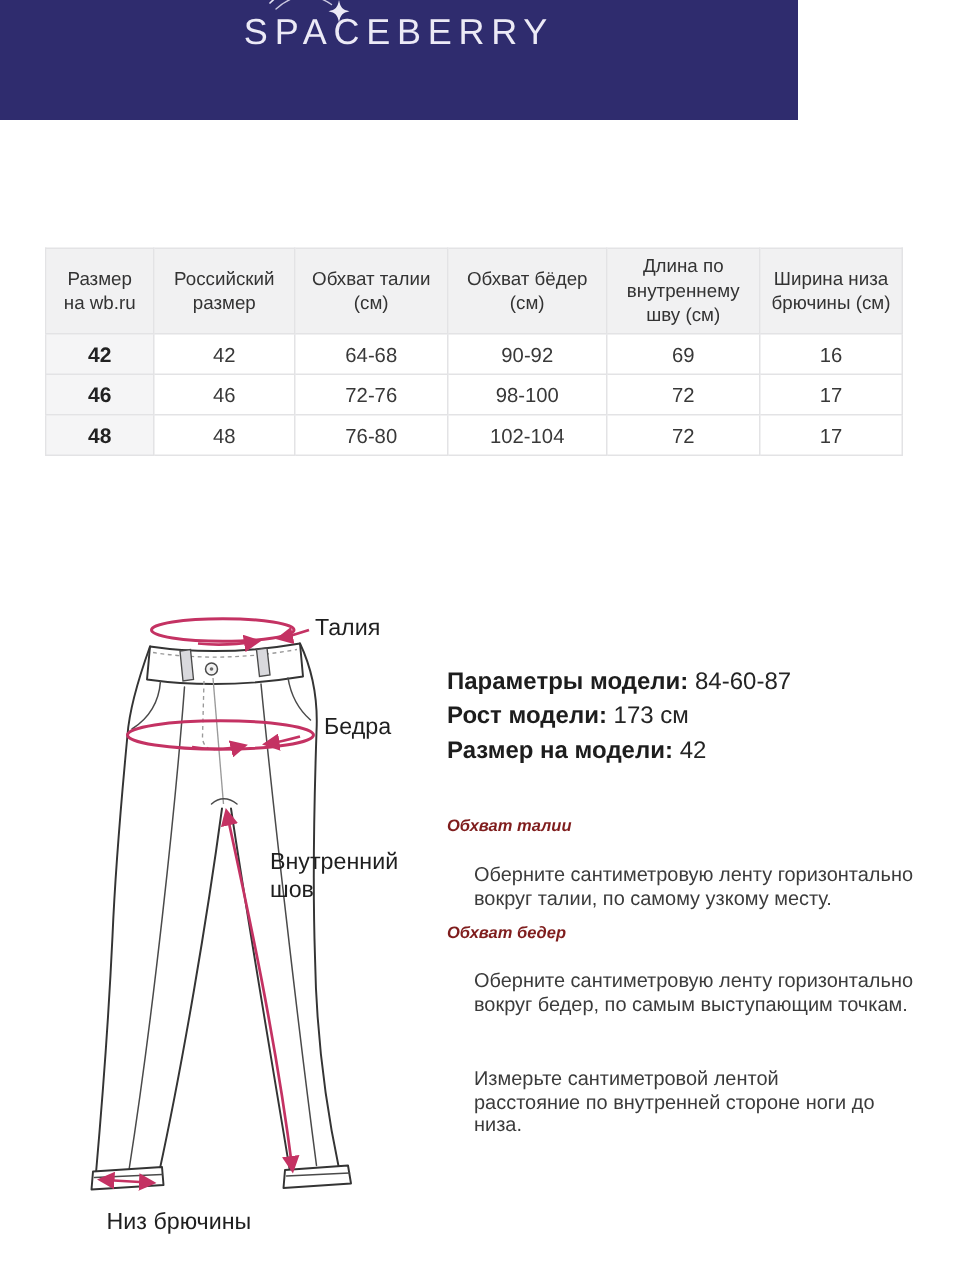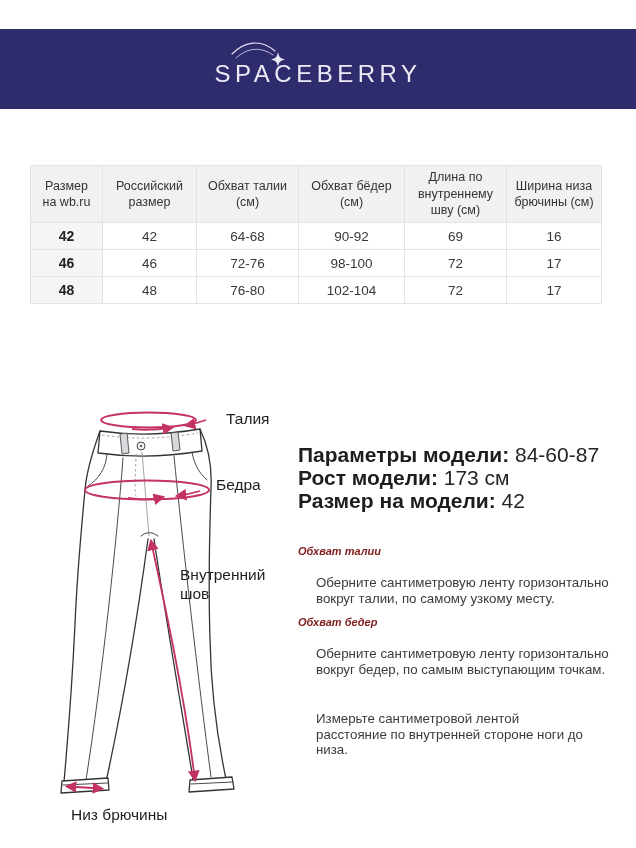--- a/index.html
+++ b/index.html
@@ -2,23 +2,23 @@
 <html style="--navy: #2f2c6e; --accent: #c43263;"><head>
 <meta charset="utf-8">
 <style>
   html,body{margin:0;padding:0;background:#fff;}
   #page{
     position:relative;width:636px;height:848px;background:#fff;overflow:hidden;
     font-family:"Liberation Sans",sans-serif;color:#2b2b2b;
   }
   
   .header{
-    position:absolute;top:0;left:0;width:636px;height:80px;
+    position:absolute;top:0;left:0;width:532px;height:80px;
     background:var(--navy,#2f2c6e);
-    display:flex;align-items:center;justify-content:center;margin-top:29px;
+    display:flex;align-items:flex-start;justify-content:center;
   }
   .logo{
     position:relative;color:#eceaf6;font-size:24px;letter-spacing:4.5px;
     font-weight:400;padding-top:10px;line-height:1;
   }
   .comet{position:absolute;left:14px;top:-14px;width:66px;height:34px;}
   
   .size-table{
     position:absolute;left:30px;top:165px;width:571px;
     border-collapse:collapse;table-layout:fixed;
@@ -46,21 +46,21 @@
   .loop{fill:#d9d9dd;stroke:#4a4a4a;stroke-width:0.9;}
   .pink{stroke:var(--accent,#c43263);fill:none;}
   .pink-thick{stroke-width:2;}
   .pink-line{stroke-width:1.8;}
   #ah path{fill:var(--accent,#c43263);}
   .diagram-label{
     position:absolute;font-size:15.5px;font-weight:500;color:#1f1f1f;line-height:18.5px;
   }
   
   .model-info{position:absolute;left:298px;top:443px;width:330px;}
-  .model-line{font-size:21px;line-height:23px;color:#1d1d1d;}
+  .model-line{font-size:16px;line-height:23px;color:#1d1d1d;}
   .model-line .lbl{font-weight:700;}
   .model-line .val{font-weight:400;color:#242424;}
   .measure-section{position:absolute;left:298px;width:330px;}
   .measure-section h3{
     margin:0 0 9px 0;font-size:11px;font-weight:700;color:#7f1d1d;line-height:1.1;font-style:italic;
   }
   .measure-section p{
     margin:18px;font-size:13.3px;line-height:15.5px;color:#3b3b3b;
   }
   .sec-1{top:545px;}
@@ -180,21 +180,21 @@
       <ellipse class="pink pink-thick" cx="117" cy="102" rx="62" ry="9.5"></ellipse>
       <path class="pink pink-line" d="M98,110 Q117,113 133,109" marker-end="url(#ah)"></path>
       <path class="pink pink-line" d="M170,103 Q158,106.5 147,108" marker-end="url(#ah)"></path>
 
       <path class="pink pink-line" d="M121,153 C136,222 154,305 165,392" marker-start="url(#ah)" marker-end="url(#ah)"></path>
 
       <path class="pink pink-line" d="M37,398.5 L72,400.5" marker-start="url(#ah)" marker-end="url(#ah)"></path>
     </g>
   </svg>
 
-  <span class="diagram-label" style="left:210px;top:410px;margin-left:16px;">Талия</span>
+  <span class="diagram-label" style="left:210px;top:410px;">Талия</span>
   <span class="diagram-label" style="left:216px;top:476px;">Бедра</span>
   <span class="diagram-label" style="left:180px;top:566px;width:104px;">Внутренний шов</span>
   <span class="diagram-label" style="left:71px;top:806px;">Низ брючины</span>
 
   <div class="model-info">
     <div class="model-line">
       <span class="lbl">Параметры модели:</span>
       <span class="val">84-60-87</span>
     </div>
     <div class="model-line">

